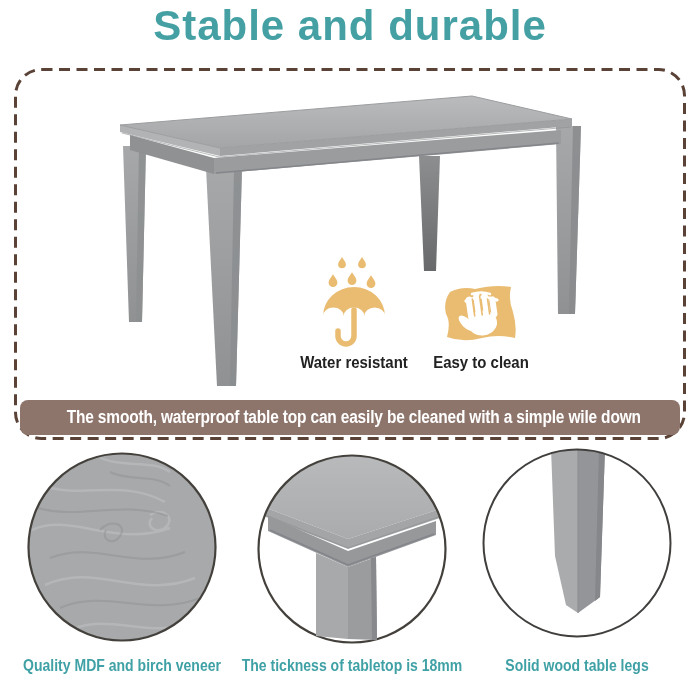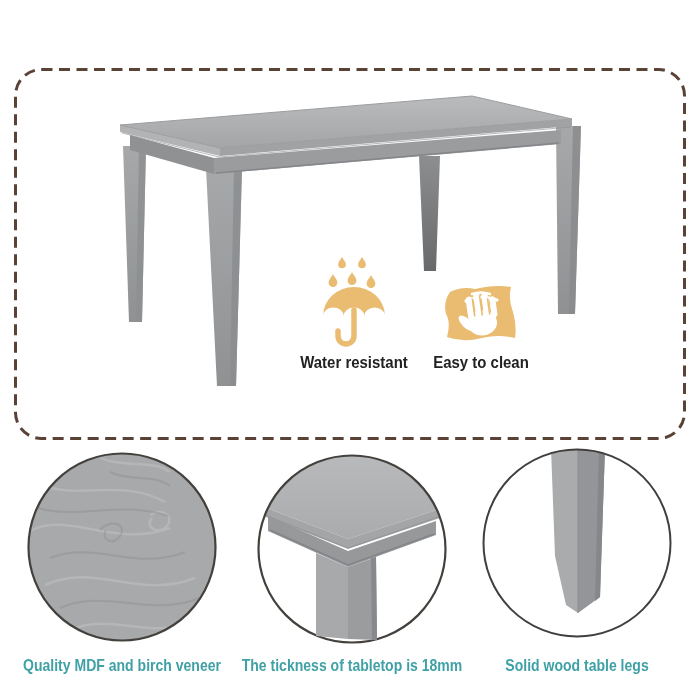--- a/index.html
+++ b/index.html
@@ -18,20 +18,21 @@
   .icon-label.clean{left:481px;}
   .detail-caption{position:absolute;top:656px;transform:translateX(-50%) scaleX(.85);white-space:nowrap;
                   font-size:16.5px;font-weight:bold;color:#3fa1a5;}
   .cap1{left:122px;} .cap2{left:352px;} .cap3{left:577px;}
 </style>
 </head>
 <body>
 
 <div class="stage">
 
+  <h1 class="page-title">Stable and durable</h1>
 
   <svg class="gfx" width="700" height="700" viewBox="0 0 700 700">
     <defs>
       <linearGradient id="topGrad" x1="0" y1="0" x2="0" y2="1">
         <stop offset="0" stop-color="#b9bbbd"></stop>
           <stop offset="1" stop-color="#a3a5a7"></stop>
       </linearGradient>
       <linearGradient id="legGrad" x1="0" y1="0" x2="0" y2="1">
         <stop offset="0" stop-color="#a6a8aa"></stop>
           <stop offset="1" stop-color="#8f9193"></stop>
@@ -150,20 +151,23 @@
       <g clip-path="url(#clipC3)">
         <path d="M551,448 L578,448 L578,613 L566,605 L555,556 Z" fill="#a9abad"></path>
         <path d="M578,448 L605,448 L600,597 L578,613 Z" fill="#939598"></path>
         <path d="M599,448 L605,448 L600,597 L595,601 Z" fill="#85878a"></path>
         <line x1="578" y1="448" x2="578" y2="613" stroke="#8b8d8f" stroke-width="1"></line>
       </g>
       <circle cx="577" cy="543" r="93.5" fill="none" stroke="#403f3d" stroke-width="2"></circle>
     </g>
   </svg>
 
+  <div class="banner">
+    <span>The smooth, waterproof table top can easily be cleaned with a simple wile down</span>
+  </div>
 
   <div class="icon-label water">Water resistant</div>
   <div class="icon-label clean">Easy to clean</div>
 
   <div class="detail-caption cap1">Quality MDF and birch veneer</div>
   <div class="detail-caption cap2">The tickness of tabletop is 18mm</div>
   <div class="detail-caption cap3">Solid wood table legs</div>
 
 </div>
 

